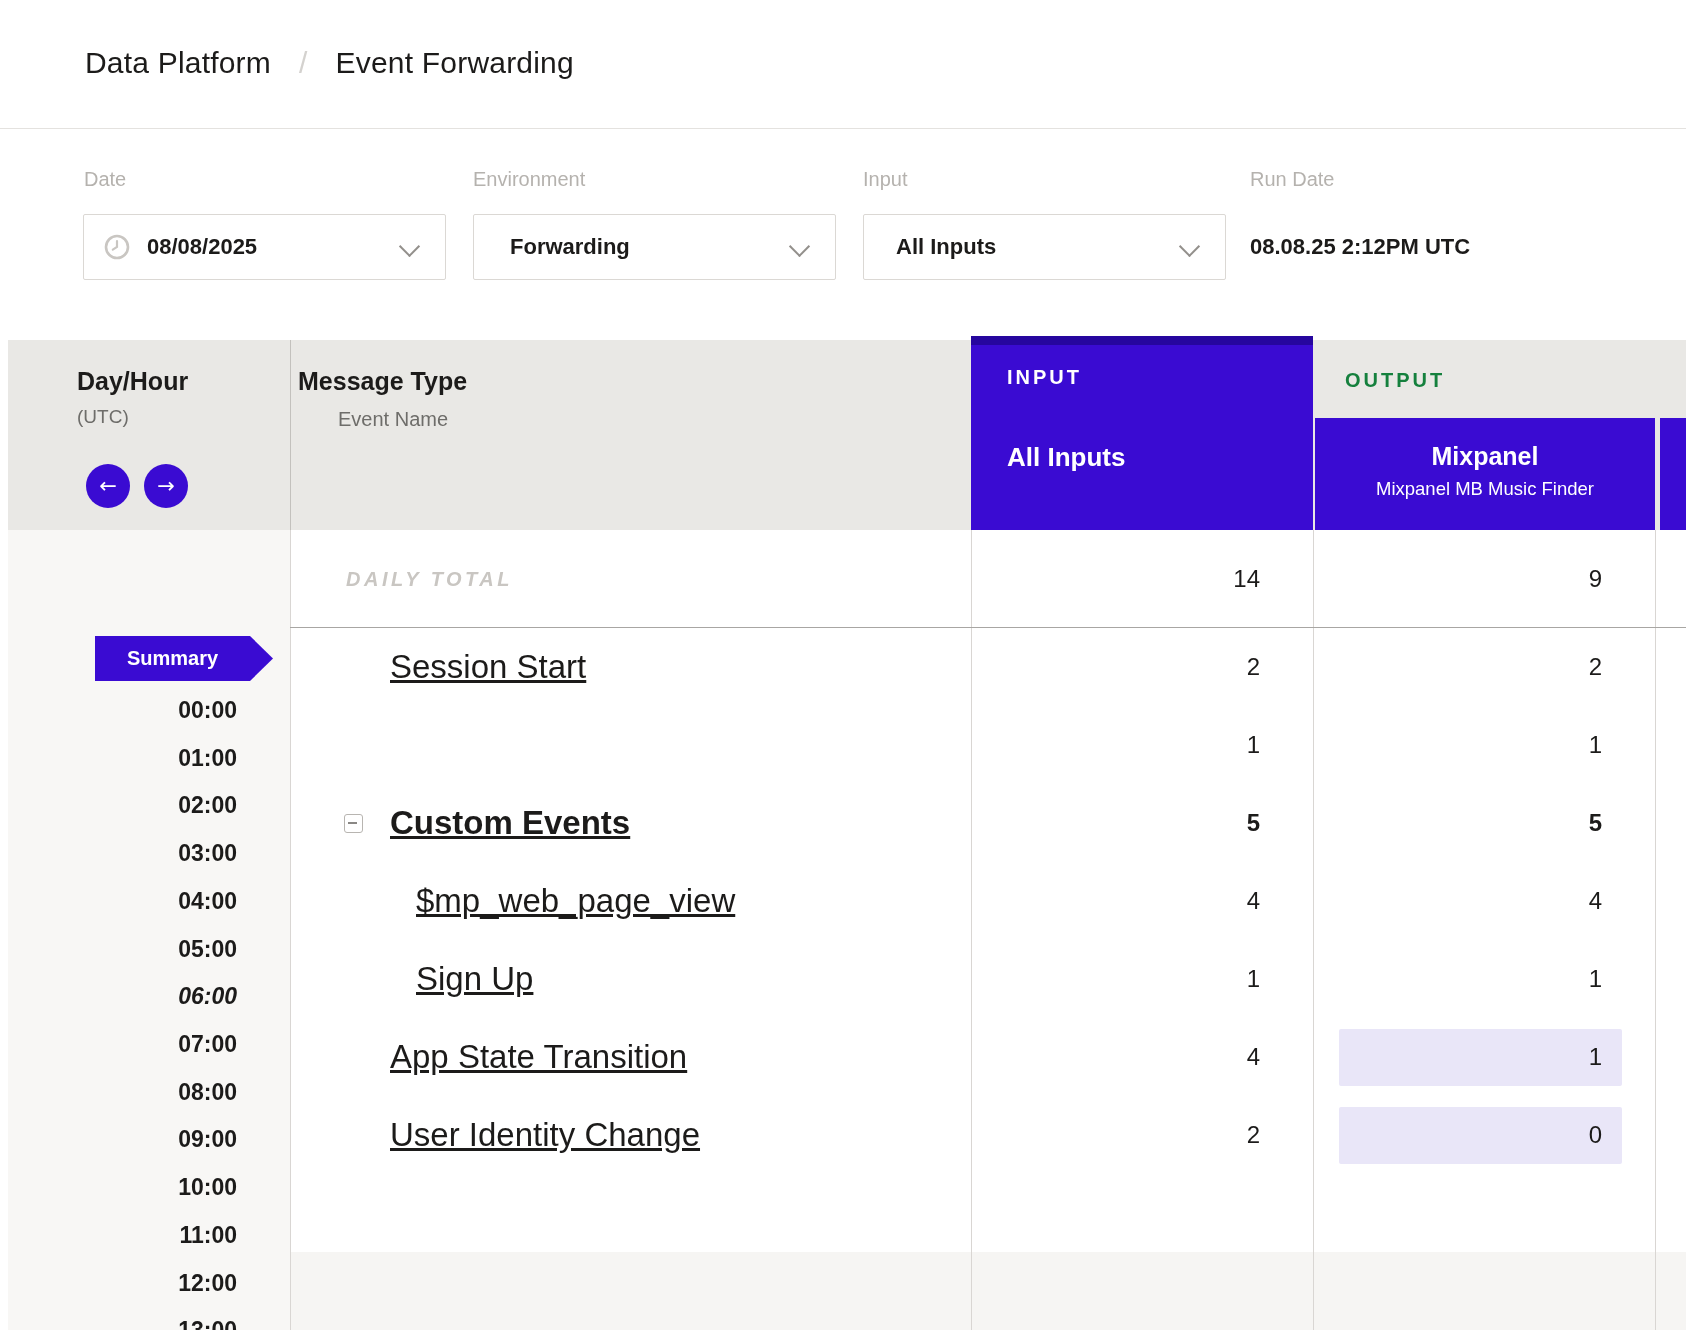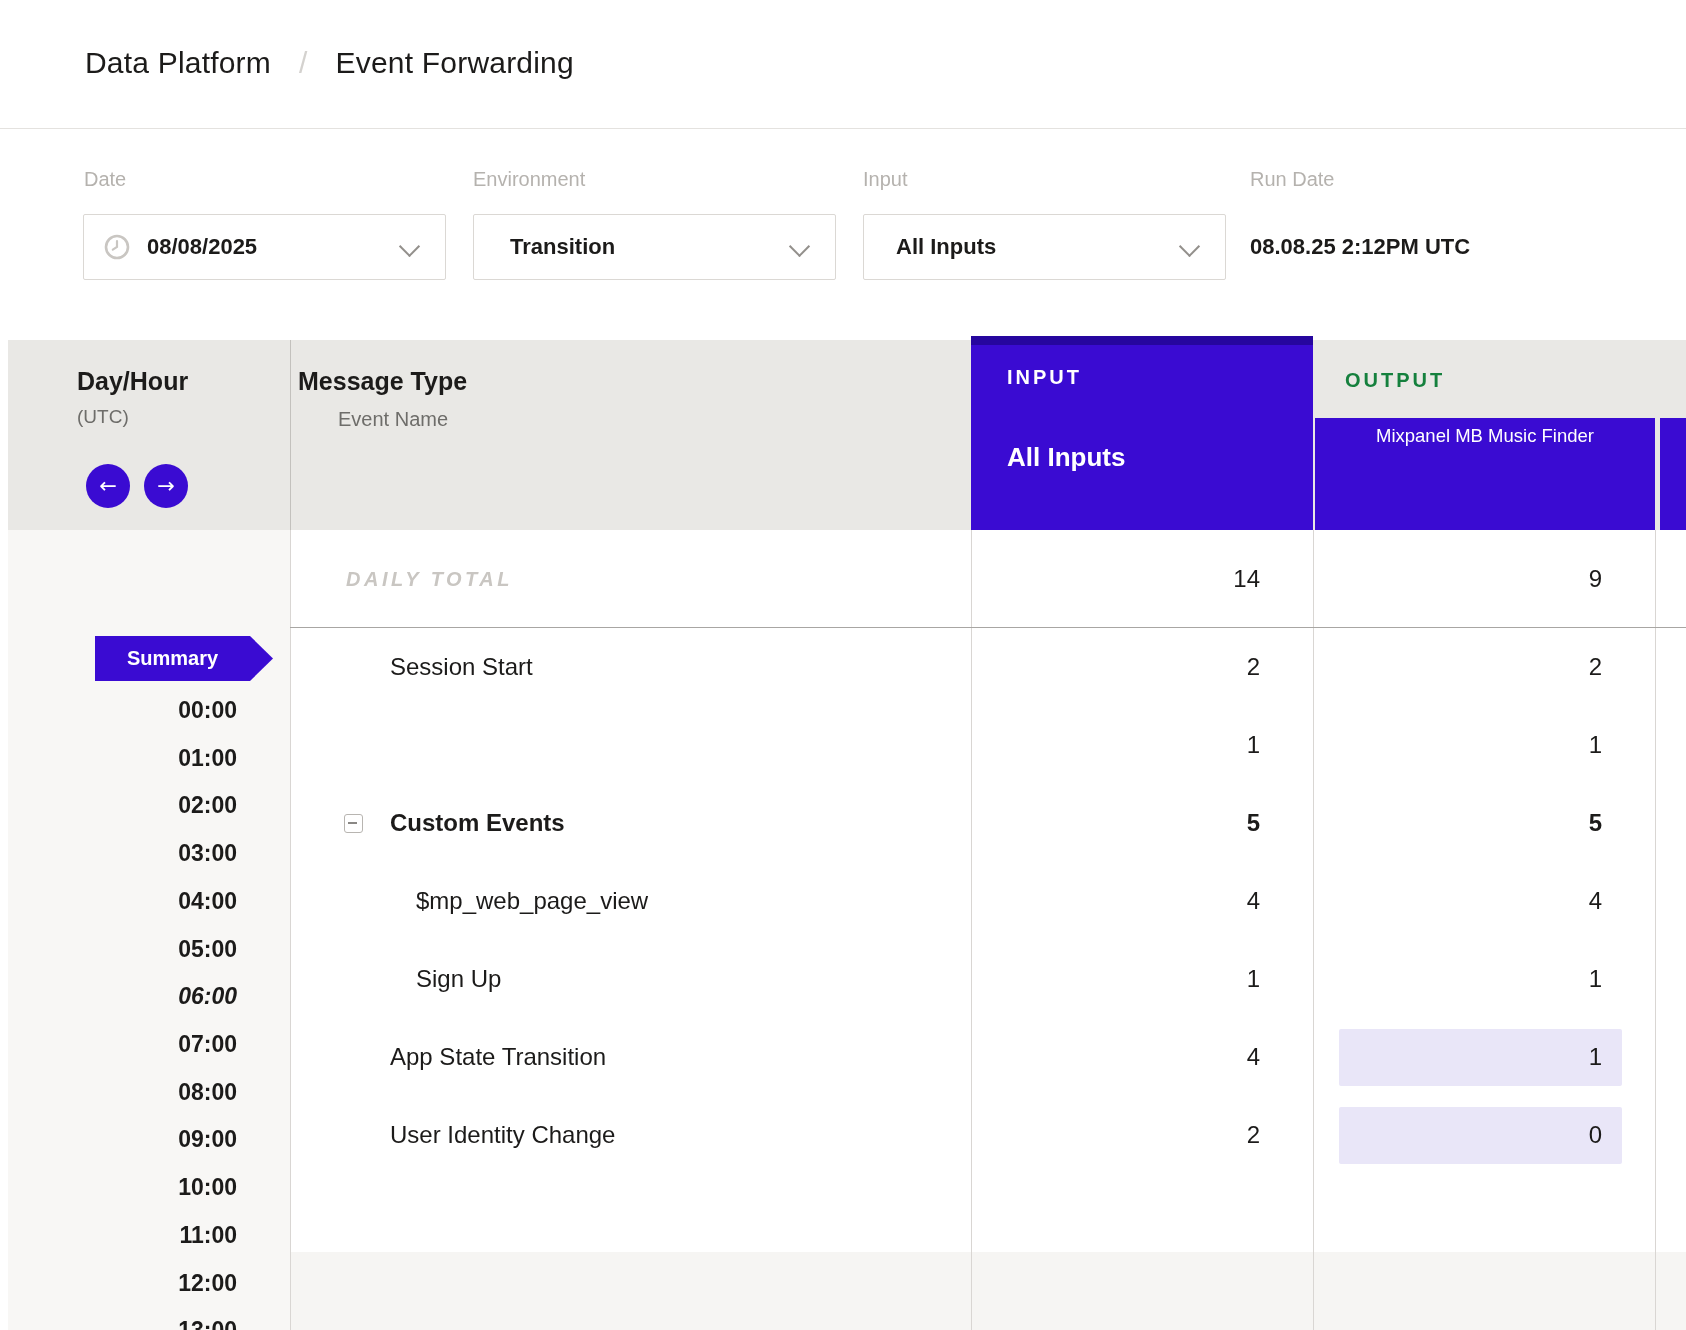--- a/index.html
+++ b/index.html
@@ -47,21 +47,21 @@
   .bottom-fill{position:absolute;left:290px;top:1252px;width:1396px;height:78px;background:#f6f5f3;}
   .vline{position:absolute;top:530px;width:1px;height:800px;background:#d9d6d3;}
   .total-hline{position:absolute;left:290px;top:627px;width:1396px;height:1px;background:#a8a6a3;}
 
   .daily-label{position:absolute;left:346px;top:530px;height:76px;line-height:98px;
                font-size:20px;font-weight:600;letter-spacing:3.5px;color:#c9c6c2;font-style:italic;}
   .val{position:absolute;width:289px;text-align:right;font-size:24px;color:#1c1b1a;}
   .daily-val{top:530px;height:126px;line-height:98px;}
 
   .trow{position:absolute;left:0;width:1686px;height:78px;}
-  .rname{position:absolute;left:390px;line-height:78px;font-size:24px;}
+  .rname{position:absolute;left:390px;line-height:78px;font-size:33px;text-decoration:underline;}
   .rname.child{left:416px;}
   .rname.bold{font-weight:700;}
   .trow .val{line-height:78px;}
   .collapser{position:absolute;left:344px;top:30px;width:19px;height:19px;border:1.5px solid #b8b5b1;
              border-radius:3px;box-sizing:border-box;cursor:pointer;}
   .collapser::after{content:"";position:absolute;left:3px;top:7px;width:9px;height:1.6px;background:#8a8885;}
   .hl{position:absolute;top:11px;height:57px;left:1339px;width:283px;background:var(--cell-hl);border-radius:2px;}
 
   
   .summary-tag{position:absolute;left:95px;top:636px;width:178px;height:45px;background:var(--purple);
@@ -93,21 +93,21 @@
       <svg width="26" height="26" viewBox="0 0 26 26">
           <circle cx="13" cy="13" r="11" fill="none" stroke="#c9c6c2" stroke-width="2.6"></circle>
           <path d="M13 7.2 V13 L8.8 15.6" fill="none" stroke="#c9c6c2" stroke-width="2.2" stroke-linecap="round"></path>
         </svg>
     </span>
     <span class="fval" style="margin-left:17px">08/08/2025</span>
     <span class="chev"></span>
   </div>
 
   <div class="fbox" style="left:473px">
-    <span class="fval" style="margin-left:36px">Transition</span>
+    <span class="fval" style="margin-left:36px">Forwarding</span>
     <span class="chev"></span>
   </div>
 
   <div class="fbox" style="left:863px">
     <span class="fval" style="margin-left:32px">All Inputs</span>
     <span class="chev"></span>
   </div>
 
   <div class="rundate">08.08.25 2:12PM UTC</div>
 
@@ -127,20 +127,21 @@
   <div class="h-sub" style="left:338px;top:408px">Event Name</div>
 
   <div class="in-block">
     <div class="strip"></div>
     <div class="grp-label">INPUT</div>
     <div class="col-name">All Inputs</div>
   </div>
 
   <div class="grp-label out-label">OUTPUT</div>
   <div class="mx-block">
+    <div class="mx-name">Mixpanel</div>
     <div class="mx-sub">Mixpanel MB Music Finder</div>
   </div>
   <div class="next-block"></div>
 
   <div class="sidebar-bg"></div>
   <div class="bottom-fill"></div>
   <div class="vline" style="left:290px"></div>
   <div class="vline" style="left:971px"></div>
   <div class="vline" style="left:1313px"></div>
   <div class="vline" style="left:1655px"></div>

